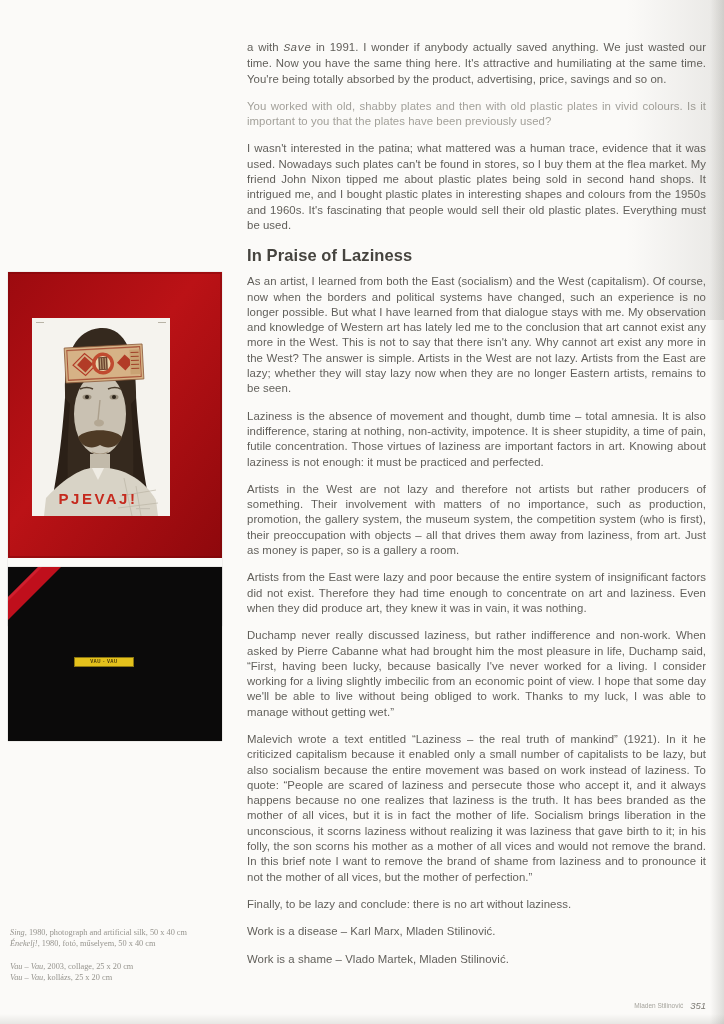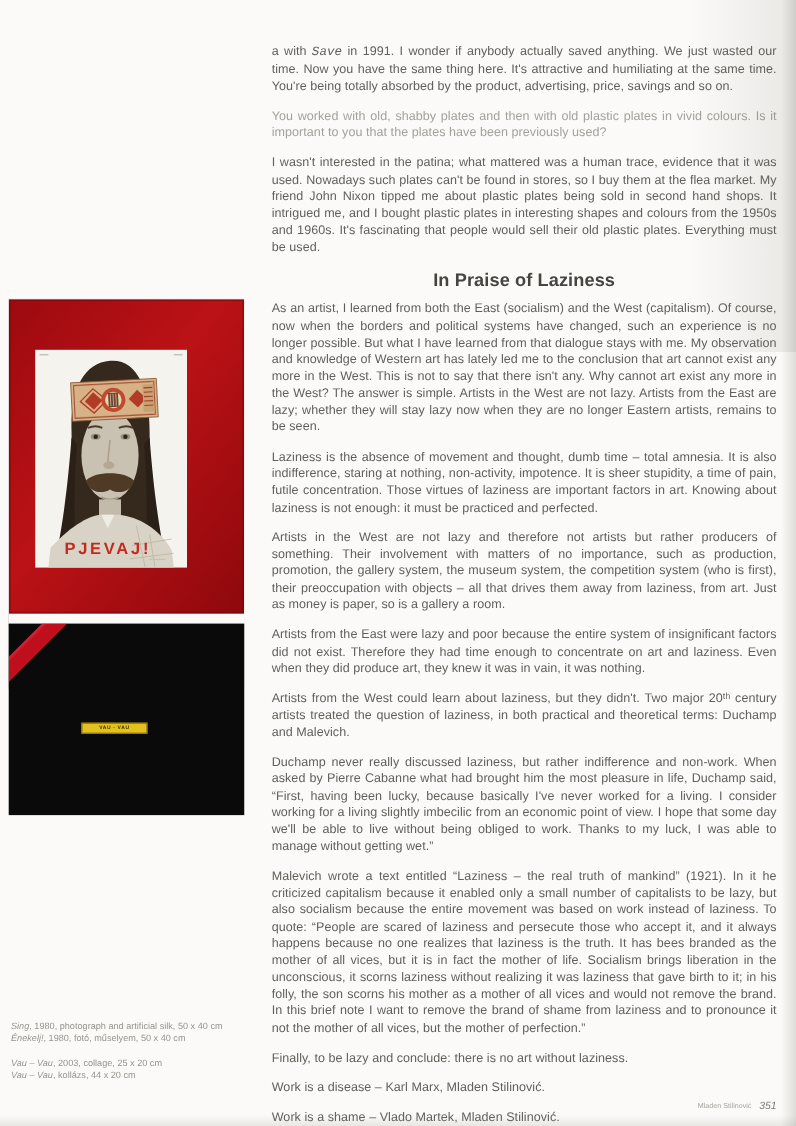--- a/index.html
+++ b/index.html
@@ -23,21 +23,20 @@
     color:#615f5a;
     text-align:justify;
     letter-spacing:0.05px;
   }
   .textcol p.question { color:#a3a19a; }
   .textcol h2 {
     margin:7px 0 9px 0;
     font-size:16.5px; line-height:20px;
     font-weight:700; color:#46443f;
     letter-spacing:0.1px;
-    text-align:center;
   }
   .textcol p.closing { margin-bottom:12px; }
   .textcol i { font-style:italic;font-family:Liberation Mono, monospace; }
 
   
   .art1 {
     position:absolute; left:8px; top:272px; width:214px; height:354px;
     box-shadow:0 0 1px rgba(0,0,0,0.25);
   }
   .art1 svg { display:block; }
@@ -54,21 +53,21 @@
     display:flex; align-items:center; justify-content:center;
   }
   .vau-strip span {
     font-size:4.5px; line-height:8px; font-weight:700;
     color:#3d2e07; letter-spacing:0.6px; white-space:nowrap;
   }
 
   
   .captions {
     position:absolute; left:10px; top:927px; width:232px;
-    font-size:8.3px; line-height:11.3px; color:#96948e;
+    font-size:8.3px; line-height:11.3px; color:#96948e;font-family:Liberation Serif, serif;
   }
   .captions .capgroup { margin-bottom:11px; }
   .captions i { font-style:italic; }
 
   
   .footer {
     position:absolute; right:18px; top:1000px;
     display:flex; align-items:center; gap:7px;
   }
   .footer .f-name { font-size:6.5px; color:#a6a49d; }
@@ -172,36 +171,35 @@
     </div>
   </figure>
 
   <div class="captions">
     <div class="capgroup">
       <div><i>Sing</i><span>, 1980, photograph and artificial silk, 50 x 40 cm</span></div>
       <div><i>Énekelj!</i><span>, 1980, fotó, műselyem, 50 x 40 cm</span></div>
     </div>
     <div class="capgroup">
       <div><i>Vau – Vau</i><span>, 2003, collage, 25 x 20 cm</span></div>
-      <div><i>Vau – Vau</i><span>, kollázs, 44 x 20 cm</span></div>
+      <div><i>Vau – Vau</i><span>, kollázs, 25 x 20 cm</span></div>
     </div>
   </div>
 
   <main class="textcol">
     <p class="body"><span>a with </span><i>Save</i><span> in 1991. I wonder if anybody actually saved anything. We just wasted our time. Now you have the same thing here. It's attractive and humiliating at the same time. You're being totally absorbed by the product, advertising, price, savings and so on.</span></p>
     <p class="body question">You worked with old, shabby plates and then with old plastic plates in vivid colours. Is it important to you that the plates have been previously used?</p>
     <p class="body">I wasn't interested in the patina; what mattered was a human trace, evidence that it was used. Nowadays such plates can't be found in stores, so I buy them at the flea market. My friend John Nixon tipped me about plastic plates being sold in second hand shops. It intrigued me, and I bought plastic plates in interesting shapes and colours from the 1950s and 1960s. It's fascinating that people would sell their old plastic plates. Everything must be used.</p>
 
     <h2>In Praise of Laziness</h2>
 
     <p class="body">As an artist, I learned from both the East (socialism) and the West (capitalism). Of course, now when the borders and political systems have changed, such an experience is no longer possible. But what I have learned from that dialogue stays with me. My observation and knowledge of Western art has lately led me to the conclusion that art cannot exist any more in the West. This is not to say that there isn't any. Why cannot art exist any more in the West? The answer is simple. Artists in the West are not lazy. Artists from the East are lazy; whether they will stay lazy now when they are no longer Eastern artists, remains to be seen.</p>
     <p class="body">Laziness is the absence of movement and thought, dumb time – total amnesia. It is also indifference, staring at nothing, non-activity, impotence. It is sheer stupidity, a time of pain, futile concentration. Those virtues of laziness are important factors in art. Knowing about laziness is not enough: it must be practiced and perfected.</p>
     <p class="body">Artists in the West are not lazy and therefore not artists but rather producers of something. Their involvement with matters of no importance, such as production, promotion, the gallery system, the museum system, the competition system (who is first), their preoccupation with objects – all that drives them away from laziness, from art. Just as money is paper, so is a gallery a room.</p>
     <p class="body">Artists from the East were lazy and poor because the entire system of insignificant factors did not exist. Therefore they had time enough to concentrate on art and laziness. Even when they did produce art, they knew it was in vain, it was nothing.</p>
-    <p class="body">Artists from the West could learn about laziness, but they didn't. Two major 20ᵗʰ century artists treated the question of laziness, in both practical and theoretical terms: Duchamp and Malevich.</p>
     <p class="body">Duchamp never really discussed laziness, but rather indifference and non-work. When asked by Pierre Cabanne what had brought him the most pleasure in life, Duchamp said, “First, having been lucky, because basically I've never worked for a living. I consider working for a living slightly imbecilic from an economic point of view. I hope that some day we'll be able to live without being obliged to work. Thanks to my luck, I was able to manage without getting wet.”</p>
     <p class="body">Malevich wrote a text entitled “Laziness – the real truth of mankind” (1921). In it he criticized capitalism because it enabled only a small number of capitalists to be lazy, but also socialism because the entire movement was based on work instead of laziness. To quote: “People are scared of laziness and persecute those who accept it, and it always happens because no one realizes that laziness is the truth. It has bees branded as the mother of all vices, but it is in fact the mother of life. Socialism brings liberation in the unconscious, it scorns laziness without realizing it was laziness that gave birth to it; in his folly, the son scorns his mother as a mother of all vices and would not remove the brand. In this brief note I want to remove the brand of shame from laziness and to pronounce it not the mother of all vices, but the mother of perfection.”</p>
 
     <p class="body closing">Finally, to be lazy and conclude: there is no art without laziness.</p>
     <p class="body closing">Work is a disease – Karl Marx, Mladen Stilinović.</p>
     <p class="body closing">Work is a shame – Vlado Martek, Mladen Stilinović.</p>
   </main>
 
   <div class="footer">
     <span class="f-name">Mladen Stilinović</span>

